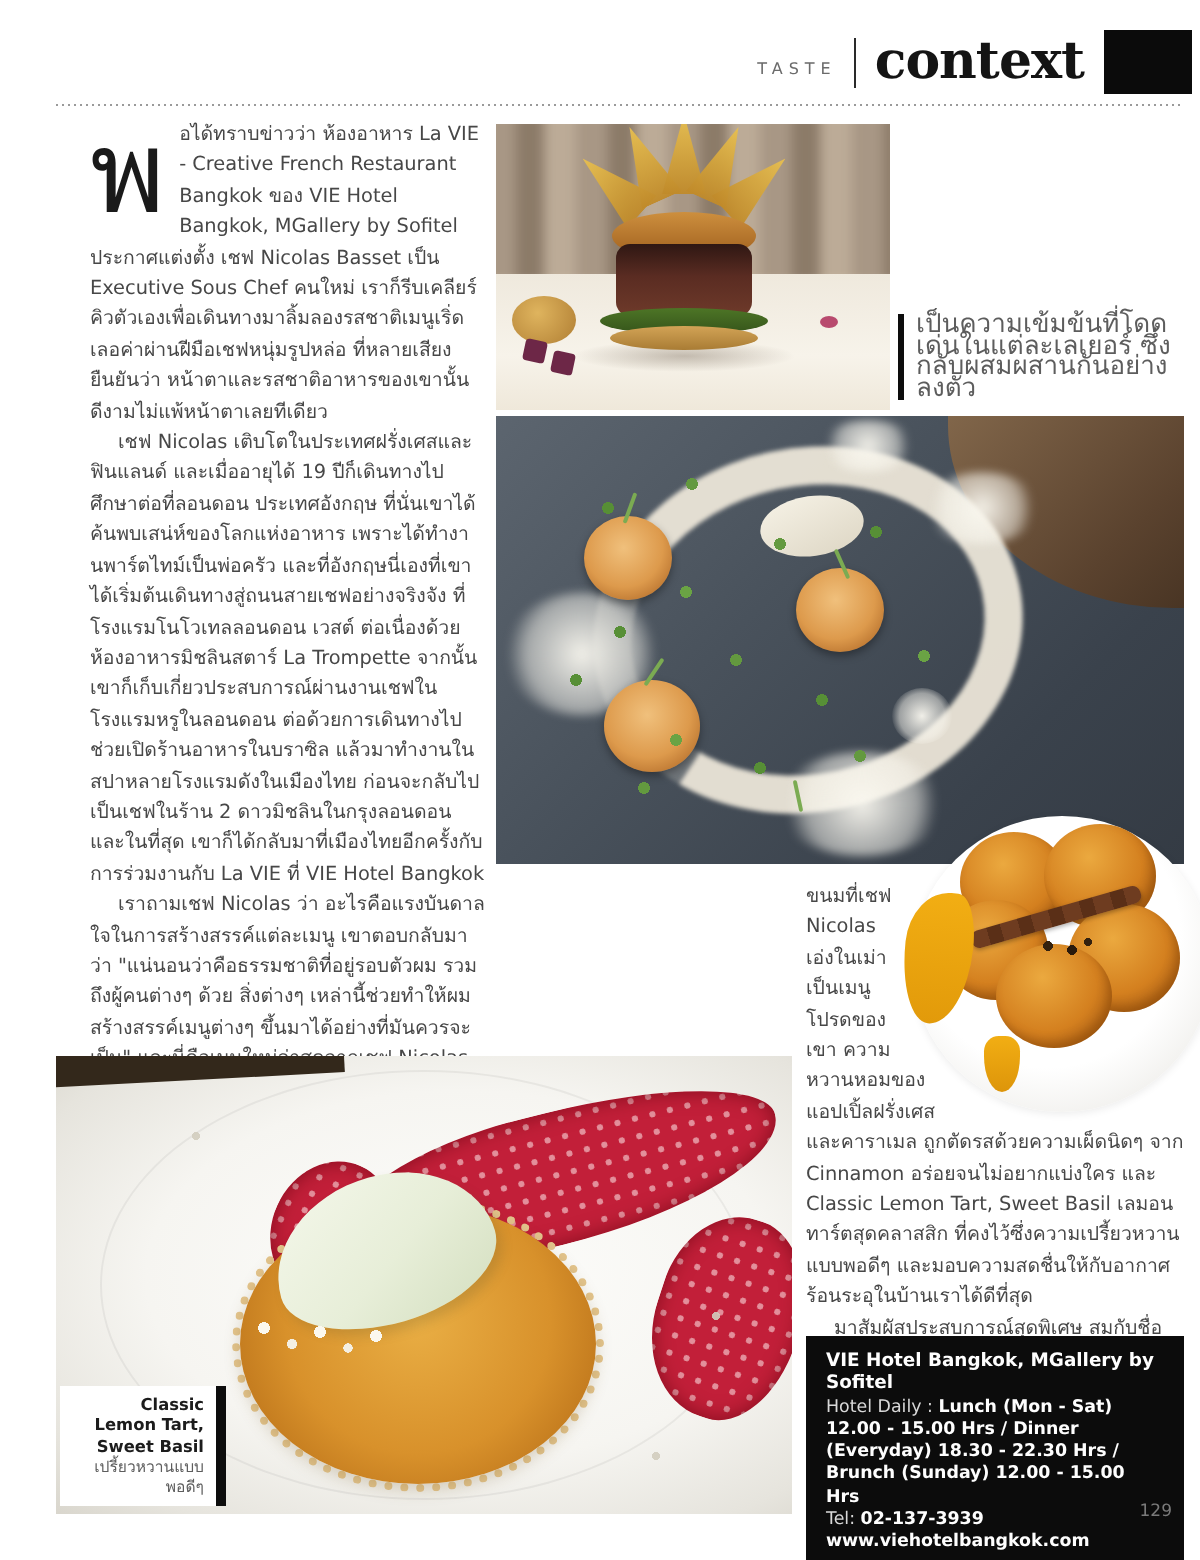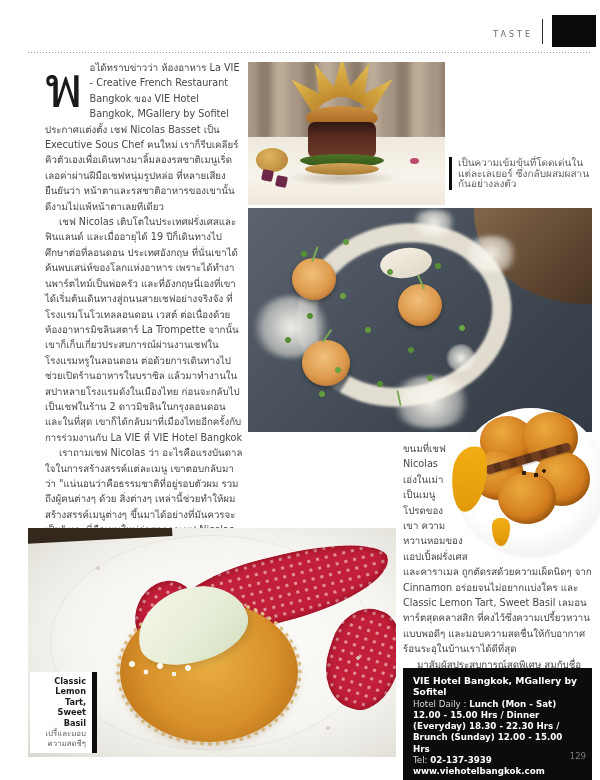--- a/index.html
+++ b/index.html
@@ -49,21 +49,21 @@
     background:linear-gradient(180deg,#d2a356,#a97c34); }
   .p1-disc { position:absolute; left:8px; top:86px; width:32px; height:24px; border-radius:50%;
     background:radial-gradient(circle at 40% 35%,#dfb45e,#b07e33); }
   .p1-beet { position:absolute; width:11px; height:11px; background:#6d2747; transform:rotate(12deg); border-radius:2px; }
   .p1-petal { position:absolute; left:162px; top:96px; width:9px; height:6px; border-radius:50%; background:#b84a6e; }
 
   
   .caption-right { position:absolute; left:449px; top:157px; width:144px; display:flex; }
   .cap-bar-left { width:3px; background:#0d0d0d; margin-right:6px; flex:0 0 3px; }
   .cap-title { font-weight:bold; font-size:8.3px; line-height:11px; color:#1c1c1c; }
-  .cap-body { font-size:10px; line-height:10.5px; color:#5d5d5d; margin-top:1px; }
+  .cap-body { font-size:13px; line-height:10.5px; color:#5d5d5d; margin-top:1px; }
 
   
   .photo2 { left:248px; top:208px; width:344px; height:224px;
     background:linear-gradient(135deg,#5c656f 0%,#49525c 40%,#3a424c 75%,#343b44 100%); }
   .p2-corner { position:absolute; right:0; top:0; width:118px; height:96px;
     background:linear-gradient(135deg,#81664a,#5a422e 70%,#493524); border-radius:0 0 0 95%; }
   .p2-ring { position:absolute; left:48px; top:16px; width:216px; height:182px; border-radius:50%;
     border:19px solid rgba(240,234,220,.92); border-left-color:rgba(240,234,220,.25);
     transform:rotate(-12deg); filter:blur(1px); }
   .p2-quenelle { position:absolute; left:132px; top:40px; width:52px; height:30px; border-radius:50%;
@@ -149,21 +149,21 @@
       radial-gradient(circle 2.4px at 50px 18px,#f4efe2 95%,transparent),
       radial-gradient(circle 3px at 64px 12px,#fbf8ef 95%,transparent); }
   .p4-speck { position:absolute; inset:0;
     background-image:radial-gradient(circle 2px at 70px 40px,rgba(210,205,190,.9) 95%,transparent),
       radial-gradient(circle 2px at 300px 200px,rgba(210,205,190,.9) 95%,transparent),
       radial-gradient(circle 2px at 330px 130px,rgba(210,205,190,.9) 95%,transparent),
       radial-gradient(circle 2px at 55px 185px,rgba(210,205,190,.9) 95%,transparent); }
 
   
   .caption-bl { position:absolute; left:2px; bottom:4px; display:flex; align-items:stretch; }
-  .caption-bl .txt { background:#ffffff; padding:4px 6px 4px 10px; text-align:right; width:62px; }
+  .caption-bl .txt { background:#ffffff; padding:4px 6px 4px 10px; text-align:right; width:78px; }
   .caption-bl .txt .cap-title { font-size:8.2px; line-height:10.5px; }
   .caption-bl .txt .cap-body { font-size:7.8px; line-height:10px; }
   .cap-bar-right { width:5px; background:#0d0d0d; flex:0 0 5px; }
 
   
   .info-box { position:absolute; left:403px; top:668px; width:189px; background:#0c0c0c; color:#fefefe;
     padding:7px 10px 8px 10px; font-size:8.7px; line-height:11.3px; }
   .info-title { font-weight:bold; font-size:9.2px; margin-bottom:1px; }
   .info-line .lbl { color:#d8d8d8; }
   .info-line .val { font-weight:bold; }
@@ -172,20 +172,21 @@
   .page-number { position:absolute; right:14px; top:751px; font-size:8.5px; color:#7a7a7a; }
 </style>
 </head>
 <body>
 
 <div class="page">
 
   <div class="header-row">
     <span class="section-label">TASTE</span>
     <span class="header-sep"></span>
+    <span class="magazine-logo">context</span>
     <span class="corner-block"></span>
   </div>
   <div class="dotted-rule"></div>
 
   <div class="article-left">
     <p><span class="dropcap">พ</span><span>อได้ทราบข่าวว่า ห้องอาหาร La VIE - Creative French Restaurant Bangkok ของ VIE Hotel Bangkok, MGallery by Sofitel ประกาศแต่งตั้ง เชฟ Nicolas Basset เป็น Executive Sous Chef คนใหม่ เราก็รีบเคลียร์คิวตัวเองเพื่อเดินทางมาลิ้มลองรสชาติเมนูเริ่ดเลอค่าผ่านฝีมือเชฟหนุ่มรูปหล่อ ที่หลายเสียงยืนยันว่า หน้าตาและรสชาติอาหารของเขานั้น ดีงามไม่แพ้หน้าตาเลยทีเดียว</span></p>
     <p class="indent">เชฟ Nicolas เติบโตในประเทศฝรั่งเศสและฟินแลนด์ และเมื่ออายุได้ 19 ปีก็เดินทางไปศึกษาต่อที่ลอนดอน ประเทศอังกฤษ ที่นั่นเขาได้ค้นพบเสน่ห์ของโลกแห่งอาหาร เพราะได้ทำงานพาร์ตไทม์เป็นพ่อครัว และที่อังกฤษนี่เองที่เขาได้เริ่มต้นเดินทางสู่ถนนสายเชฟอย่างจริงจัง ที่โรงแรมโนโวเทลลอนดอน เวสต์ ต่อเนื่องด้วยห้องอาหารมิชลินสตาร์ La Trompette จากนั้นเขาก็เก็บเกี่ยวประสบการณ์ผ่านงานเชฟในโรงแรมหรูในลอนดอน ต่อด้วยการเดินทางไปช่วยเปิดร้านอาหารในบราซิล แล้วมาทำงานในสปาหลายโรงแรมดังในเมืองไทย ก่อนจะกลับไปเป็นเชฟในร้าน 2 ดาวมิชลินในกรุงลอนดอน และในที่สุด เขาก็ได้กลับมาที่เมืองไทยอีกครั้งกับการร่วมงานกับ La VIE ที่ VIE Hotel Bangkok</p>
     <p class="indent">เราถามเชฟ Nicolas ว่า อะไรคือแรงบันดาลใจในการสร้างสรรค์แต่ละเมนู เขาตอบกลับมาว่า "แน่นอนว่าคือธรรมชาติที่อยู่รอบตัวผม รวมถึงผู้คนต่างๆ ด้วย สิ่งต่างๆ เหล่านี้ช่วยทำให้ผมสร้างสรรค์เมนูต่างๆ ขึ้นมาได้อย่างที่มันควรจะเป็น" และนี่คือเมนูใหม่ล่าสุดจากเชฟ Nicolas ที่ La VIE</p>
     <p class="indent">Pan-seared Hokkaido Scallops, Cauliflower, White Truffle Essence, Pea Shoots จานนี้เราชอบความสดของหอยเชลล์ฮอกไกโด และความนุ่มนวลที่ชวนอยู่ในปากมาก มีความสดชื่นแผ่กระจาย</p>
   </div>
@@ -263,21 +264,21 @@
     <div class="p4-tuile t3"></div>
     <div class="p4-crust"></div>
     <div class="p4-tart"></div>
     <div class="p4-quenelle"></div>
     <div class="p4-crumble"></div>
     <div class="p4-speck"></div>
 
     <div class="caption-bl">
       <div class="txt">
         <div class="cap-title">Classic Lemon Tart, Sweet Basil</div>
-        <div class="cap-body">เปรี้และมอบความสดชีๆ</div>
+        <div class="cap-body">เปรี้ยวหวานแบบพอดีๆ</div>
       </div>
       <div class="cap-bar-right"></div>
     </div>
   </div>
 
   <div class="info-box">
     <div class="info-title">VIE Hotel Bangkok, MGallery by Sofitel</div>
     <div class="info-line"><span class="lbl">Hotel Daily : </span><span class="val">Lunch (Mon - Sat) 12.00 - 15.00 Hrs / Dinner (Everyday) 18.30 - 22.30 Hrs / Brunch (Sunday) 12.00 - 15.00 Hrs</span></div>
     <div class="info-line"><span class="lbl">Tel: </span><span class="val">02-137-3939</span></div>
     <div class="info-web">www.viehotelbangkok.com</div>

